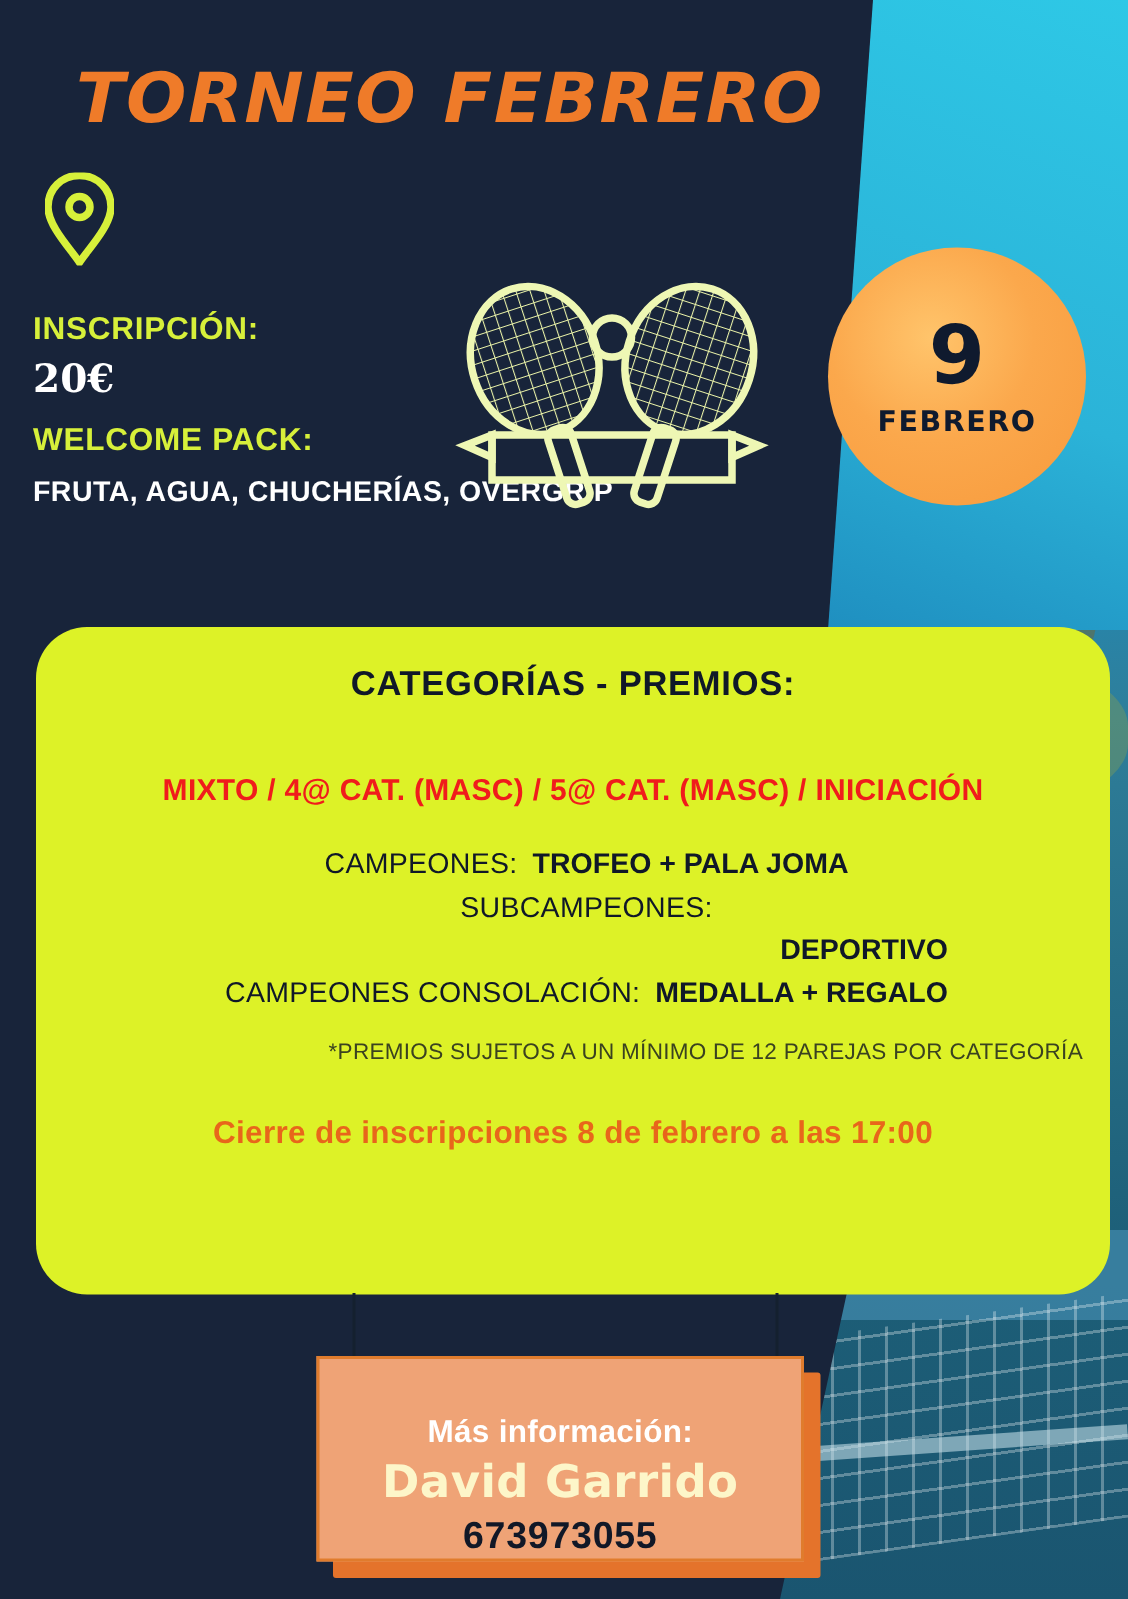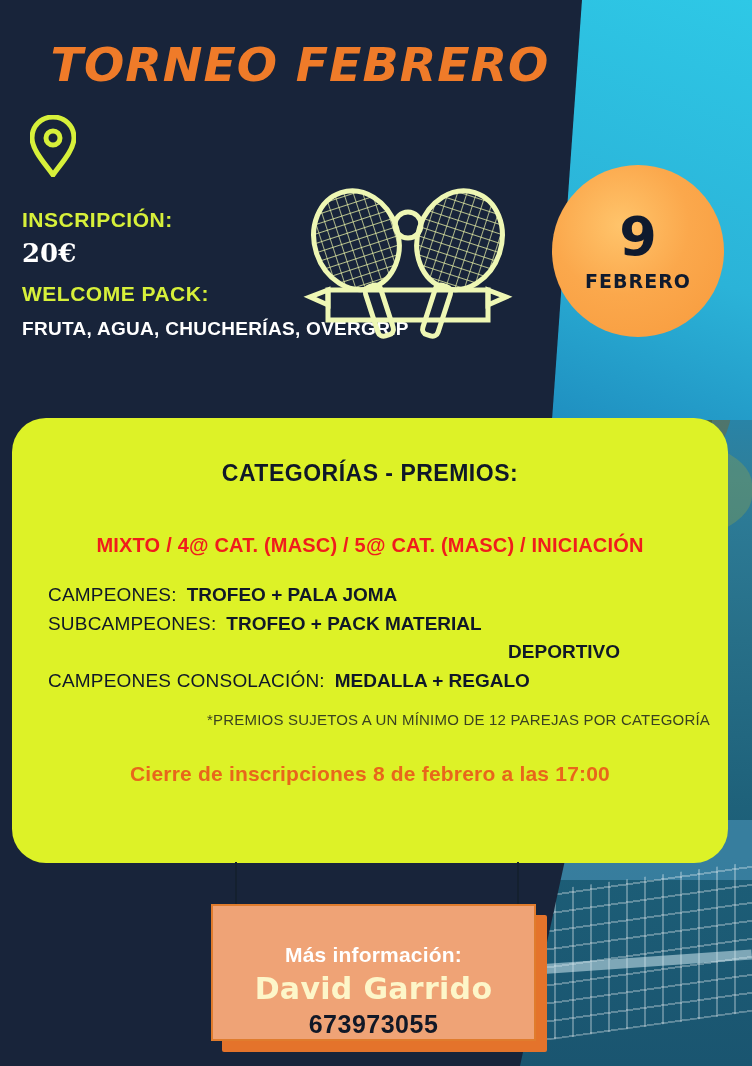--- a/index.html
+++ b/index.html
@@ -118,37 +118,37 @@
     font-family:"DejaVu Sans", sans-serif;
     font-size: 54px; font-weight: 800; line-height: 1; margin-bottom: 6px;
   }
   .date-circle .month {
     font-family:"DejaVu Sans", sans-serif;
     font-size: 19px; font-weight: 800; letter-spacing: 1px;
   }
 
   
   .green-card {
-    position:absolute; left: 12px; top: 418px;
+    position:absolute; left: 24px; top: 418px;
     width: 716px; height: 445px;
     background: #ddf227;
     border-radius: 34px;
     color: #131b2c;
-    padding: 32px 18px;
+    padding: 14px 18px;
   }
   .cat-head {
     text-align:center; font-size: 23px; font-weight: 800;
     letter-spacing:.5px; margin-top: 10px; color:#101828;
   }
   .cat-list {
     text-align:center; margin-top: 47px;
     font-size: 20px; font-weight: 800; color:#f01c1c; letter-spacing:.2px;
   }
   .prizes { margin-top: 24px; padding-left: 18px; font-size: 19px; color:#101828; }
-  .prize-row { display:flex; align-items:baseline; gap: 10px; line-height: 1.5; }
+  .prize-row { display:flex; align-items:baseline; gap: 10px; line-height: 1.5; justify-content: center; }
   .prize-row .k { font-weight: 500; letter-spacing:.2px; }
   .prize-row .v { font-weight: 800; }
   .prize-row.indent { justify-content:flex-end; padding-right: 90px; }
   .footnote {
     margin-top: 16px; text-align:right; font-size: 15px;
     color:#3a4220; letter-spacing:.2px;
   }
   .closing {
     margin-top: 34px; text-align:center;
     font-size: 21px; font-weight: 800; color:#e8661b; letter-spacing:.2px;
@@ -252,21 +252,20 @@
     <div class="cat-head">CATEGORÍAS - PREMIOS:</div>
     <div class="cat-list">MIXTO  /  4@ CAT. (MASC)  /  5@ CAT. (MASC)  /  INICIACIÓN</div>
 
     <div class="prizes">
       <div class="prize-row">
         <span class="k">CAMPEONES:</span>
         <span class="v">TROFEO + PALA JOMA</span>
       </div>
       <div class="prize-row">
         <span class="k">SUBCAMPEONES:</span>
-        <span class="v">TROFEO + PACK MATERIAL</span>
       </div>
       <div class="prize-row indent">
         <span class="v">DEPORTIVO</span>
       </div>
       <div class="prize-row">
         <span class="k">CAMPEONES CONSOLACIÓN:</span>
         <span class="v">MEDALLA + REGALO</span>
       </div>
     </div>
 

